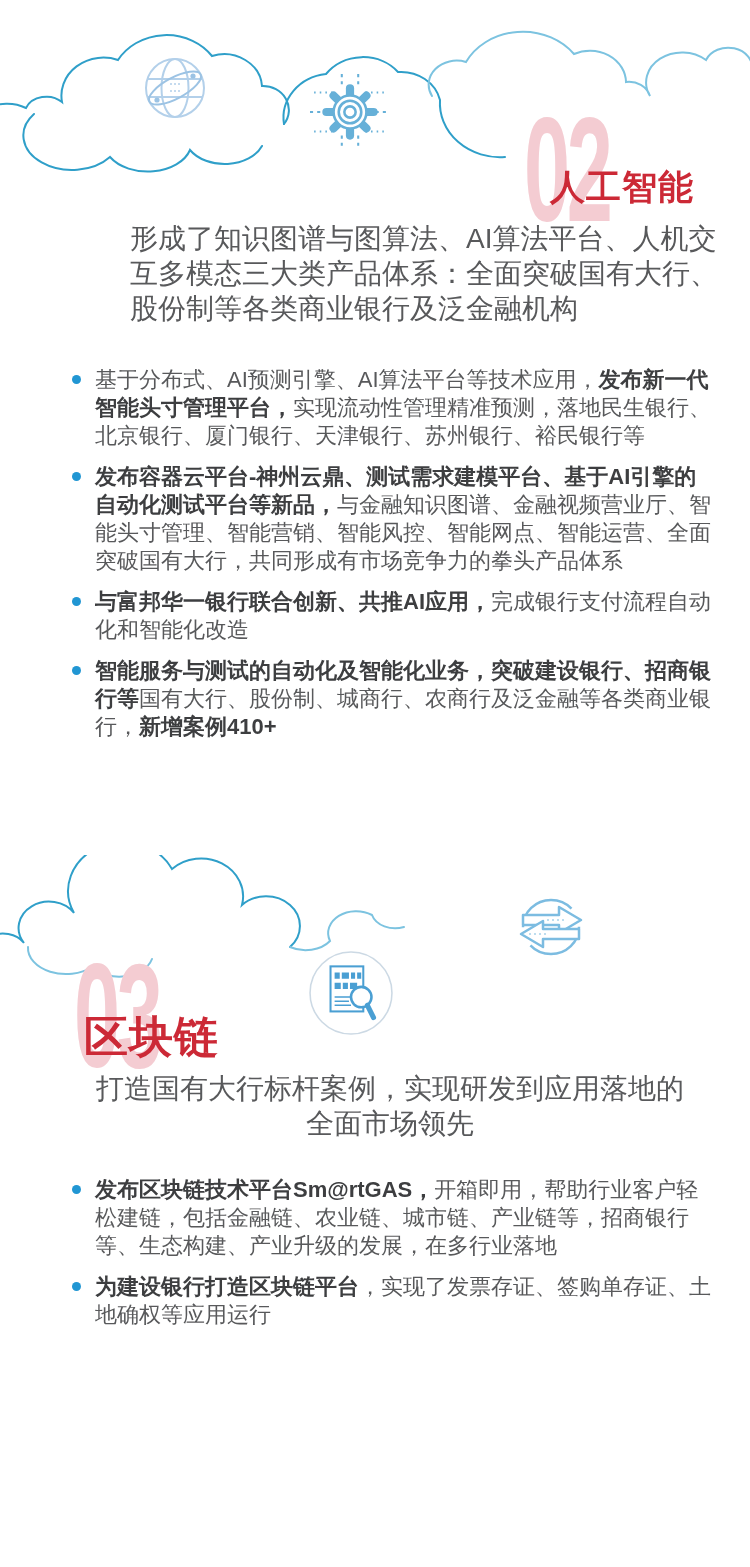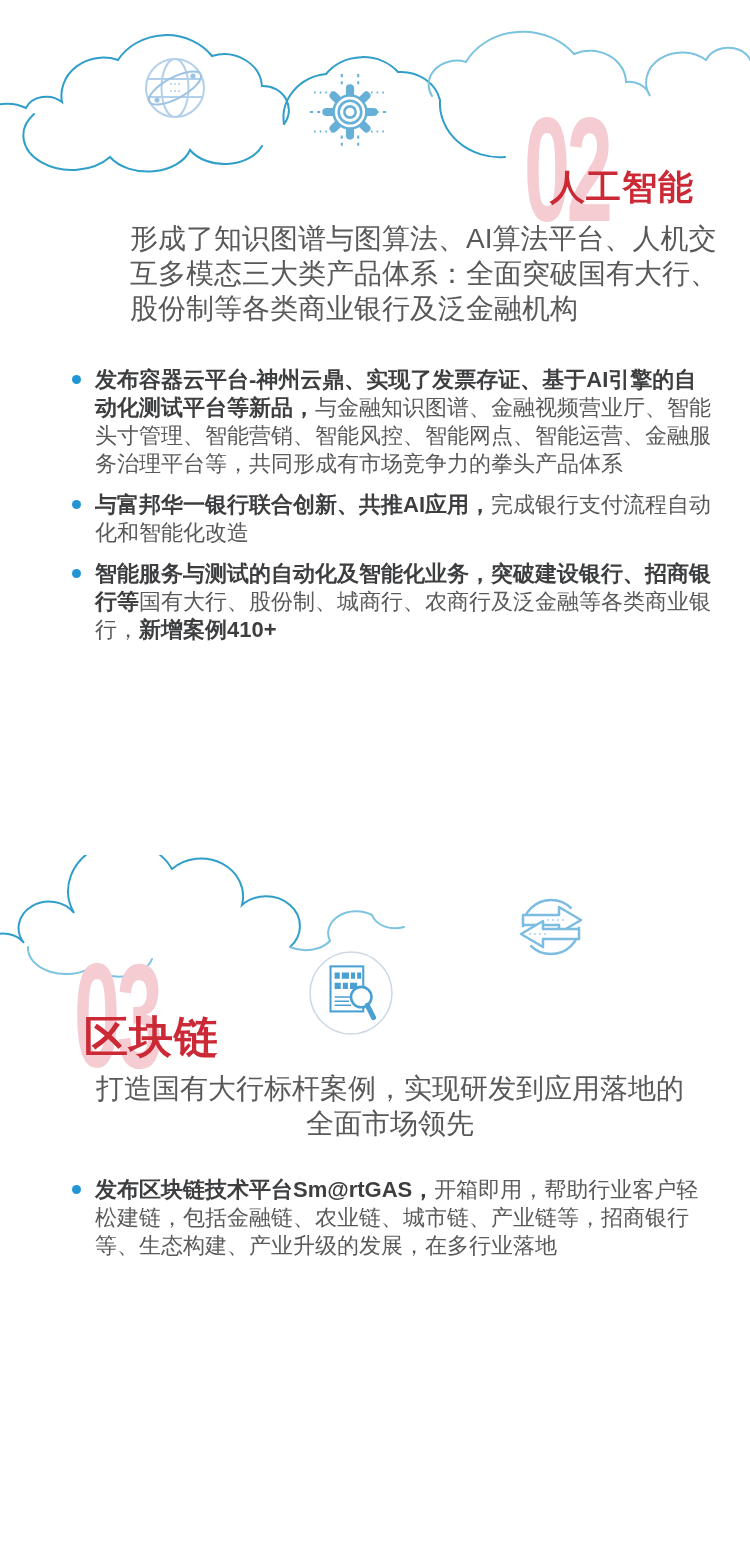--- a/index.html
+++ b/index.html
@@ -103,21 +103,22 @@
         <path d="M4 58 H24"></path>
           <path d="M54 58 H74"></path>
       </g>
     </svg>
   </div>
 
   <div class="num n02">02</div>
   <h1 class="sec-title t02">人工智能</h1>
   <p class="subtitle s02">形成了知识图谱与图算法、AI算法平台、人机交互多模态三大类产品体系：全面突破国有大行、股份制等各类商业银行及泛金融机构</p>
   <ul class="bullets b02">
-      <li><span class="dot"></span><span class="seg-b">发布容器云平台-神州云鼎、实现了发票存证、基于AI引擎的自动化测试平台等新品，</span><span>与金融知识图谱、金融视频营业厅、智能头寸管理、智能营销、智能风控、智能网点、智能运营、金融服务治理平台等，共同形成有市场竞争力的拳头产品体系</span></li>
+      <li><span class="dot"></span><span>基于分布式、AI预测引擎、AI算法平台等技术应用，</span><span class="seg-b">发布新一代智能头寸管理平台，</span><span>实现流动性管理精准预测，落地民生银行、北京银行、厦门银行、天津银行、苏州银行、裕民银行等</span></li>
+      <li><span class="dot"></span><span class="seg-b">发布容器云平台-神州云鼎、测试需求建模平台、基于AI引擎的自动化测试平台等新品，</span><span>与金融知识图谱、金融视频营业厅、智能头寸管理、智能营销、智能风控、智能网点、智能运营、全面突破国有大行，共同形成有市场竞争力的拳头产品体系</span></li>
       <li><span class="dot"></span><span class="seg-b">与富邦华一银行联合创新、共推AI应用，</span><span>完成银行支付流程自动化和智能化改造</span></li>
       <li><span class="dot"></span><span class="seg-b">智能服务与测试的自动化及智能化业务，突破建设银行、招商银行等</span><span>国有大行、股份制、城商行、农商行及泛金融等各类商业银行，</span><span class="seg-b">新增案例410+</span></li>
     </ul>
 
   <svg class="clouds mid" width="750" height="200" viewBox="0 0 750 200">
     <g fill="none" stroke-linecap="round">
       <path stroke="#2f9fc9" stroke-width="2" d="M-18 110 A22 18 0 0 1 24 88 A30 26 0 0 1 74 58 A54 48 0 0 1 172 14 A42 38 0 0 1 242 50 A32 28 0 0 1 290 92"></path>
       <path stroke="#7cc3e0" stroke-width="2" d="M28 92 A38 26 0 0 0 92 112 A34 24 0 0 0 152 104"></path>
       <path stroke="#7cc3e0" stroke-width="2" d="M290 92 A30 22 0 0 0 330 86 A28 22 0 0 1 372 60 A24 18 0 0 0 404 72"></path>
     </g>
@@ -142,15 +143,16 @@
       <circle cx="52" cy="46" r="10" fill="#ffffff" stroke="#4a9fd3" stroke-width="2.5"></circle>
       <path d="M58 54 L64 66" stroke="#4a9fd3" stroke-width="5" stroke-linecap="round"></path>
     </svg>
   </div>
 
   <div class="num n03">03</div>
   <h1 class="sec-title t03">区块链</h1>
   <p class="subtitle s03">打造国有大行标杆案例，实现研发到应用落地的全面市场领先</p>
   <ul class="bullets b03">
       <li><span class="dot"></span><span class="seg-b">发布区块链技术平台Sm@rtGAS，</span><span>开箱即用，帮助行业客户轻松建链，包括金融链、农业链、城市链、产业链等，招商银行等、生态构建、产业升级的发展，在多行业落地</span></li>
+      <li><span class="dot"></span><span class="seg-b">为建设银行打造区块链平台</span><span>，实现了发票存证、签购单存证、土地确权等应用运行</span></li>
     </ul>
 
 </div>
 
 </body></html>

